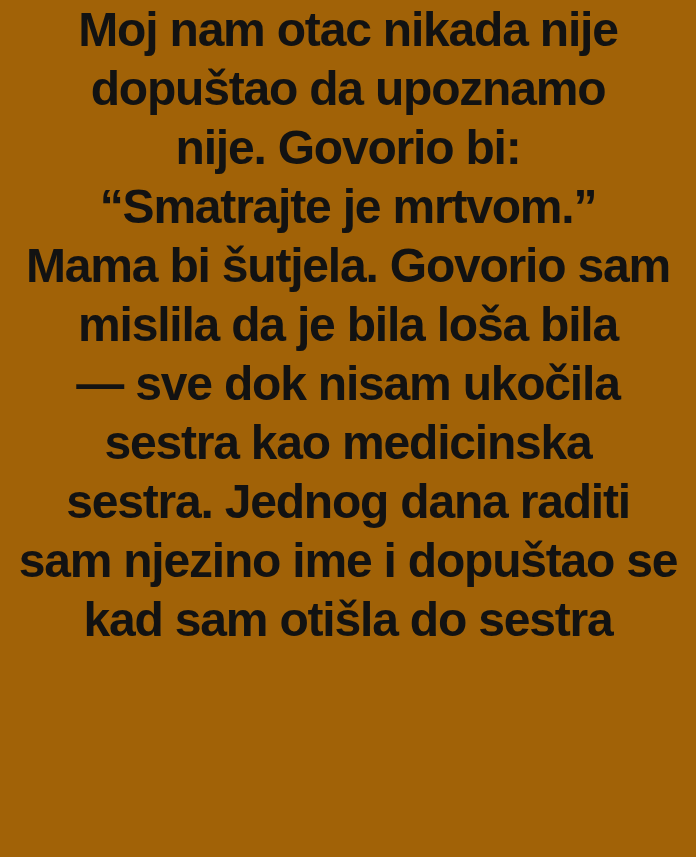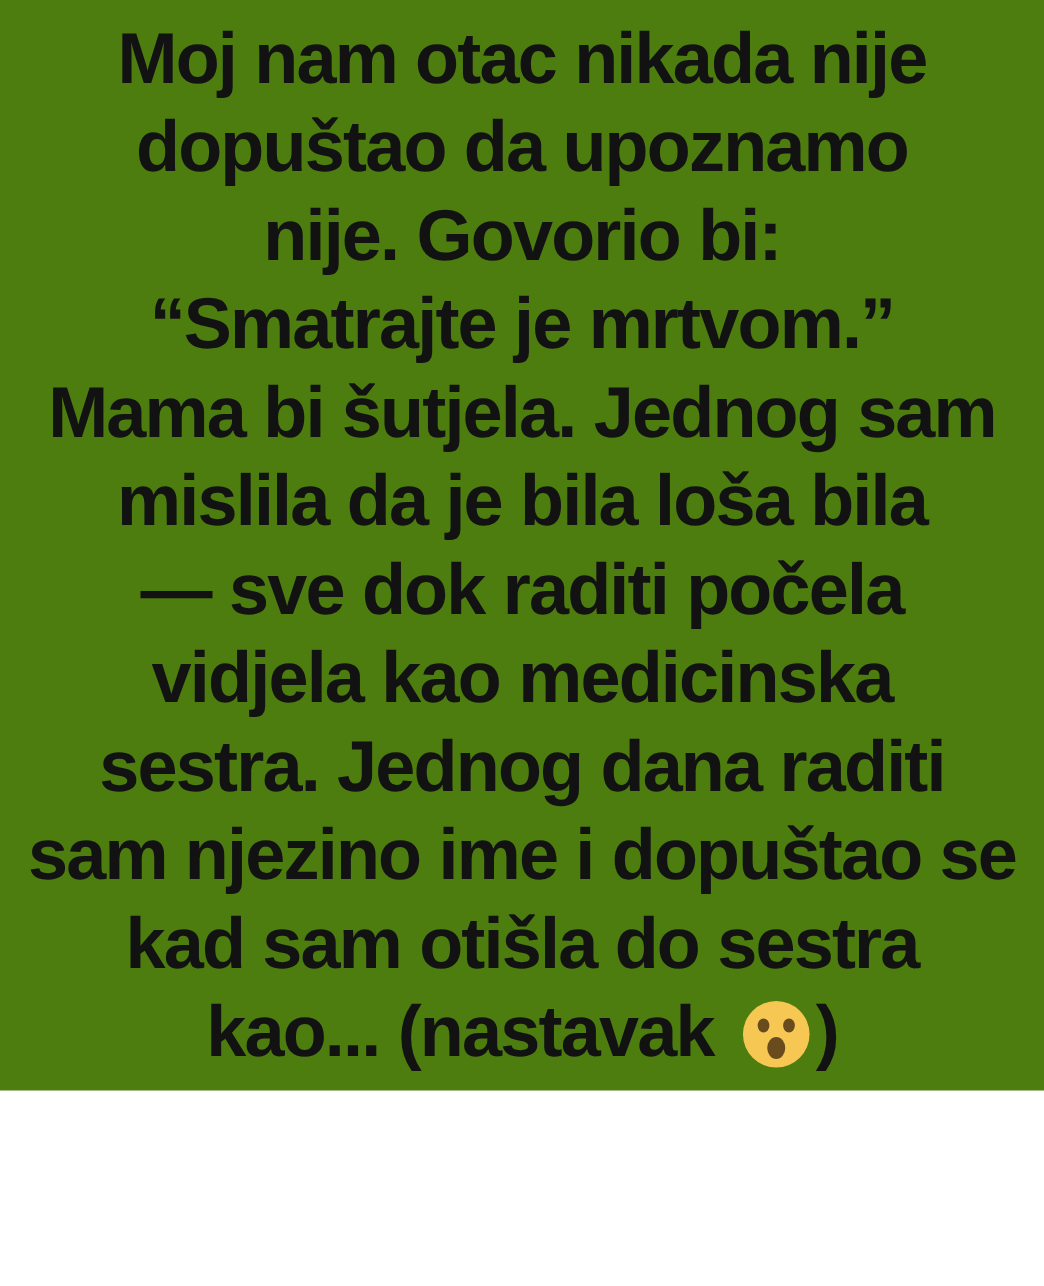--- a/index.html
+++ b/index.html
@@ -5,24 +5,23 @@
     * { box-sizing: border-box; }
     html, body { margin: 0; padding: 0; }
     body {
       width: 696px;
       height: 857px;
       overflow: hidden;
       font-family: "Liberation Sans", "DejaVu Sans", sans-serif;
     }
     .card {
       width: 696px;
-      height: 727px;
-      background: #4d7c0f;
+      height: 857px;
+      background: #a16207;
       display: flex;
-      align-items: center;
       justify-content: center;
     }
     .text-block {
       width: 100%;
       text-align: center;
       font-weight: bold;
       font-size: 48px;
       line-height: 59px;
       letter-spacing: -1.2px;
       color: #121212;
@@ -39,29 +38,21 @@
   </style>
 </head>
 <body>
 
 <div class="card">
   <div class="text-block">
     <div class="line">Moj nam otac nikada nije</div>
     <div class="line">dopuštao da upoznamo</div>
     <div class="line">nije. Govorio bi:</div>
     <div class="line">“Smatrajte je mrtvom.”</div>
-    <div class="line">Mama bi šutjela. Jednog sam</div>
+    <div class="line">Mama bi šutjela. Govorio sam</div>
     <div class="line">mislila da je bila loša bila</div>
-    <div class="line">— sve dok raditi počela</div>
-    <div class="line">vidjela kao medicinska</div>
+    <div class="line">— sve dok nisam ukočila</div>
+    <div class="line">sestra kao medicinska</div>
     <div class="line">sestra. Jednog dana raditi</div>
     <div class="line">sam njezino ime i dopuštao se</div>
     <div class="line">kad sam otišla do sestra</div>
-    <div class="line">
-      <span>kao... (nastavak</span><svg class="emoji" viewBox="0 0 36 36" aria-hidden="true">
-        <circle cx="18" cy="18" r="17" fill="#F7C754"></circle>
-        <ellipse cx="11.5" cy="13.5" rx="3" ry="3.6" fill="#6A4B1D"></ellipse>
-        <ellipse cx="24.5" cy="13.5" rx="3" ry="3.6" fill="#6A4B1D"></ellipse>
-        <ellipse cx="18" cy="25" rx="4.6" ry="5.6" fill="#6A4B1D"></ellipse>
-      </svg><span>)</span>
-    </div>
   </div>
 </div>
 
 </body></html>

